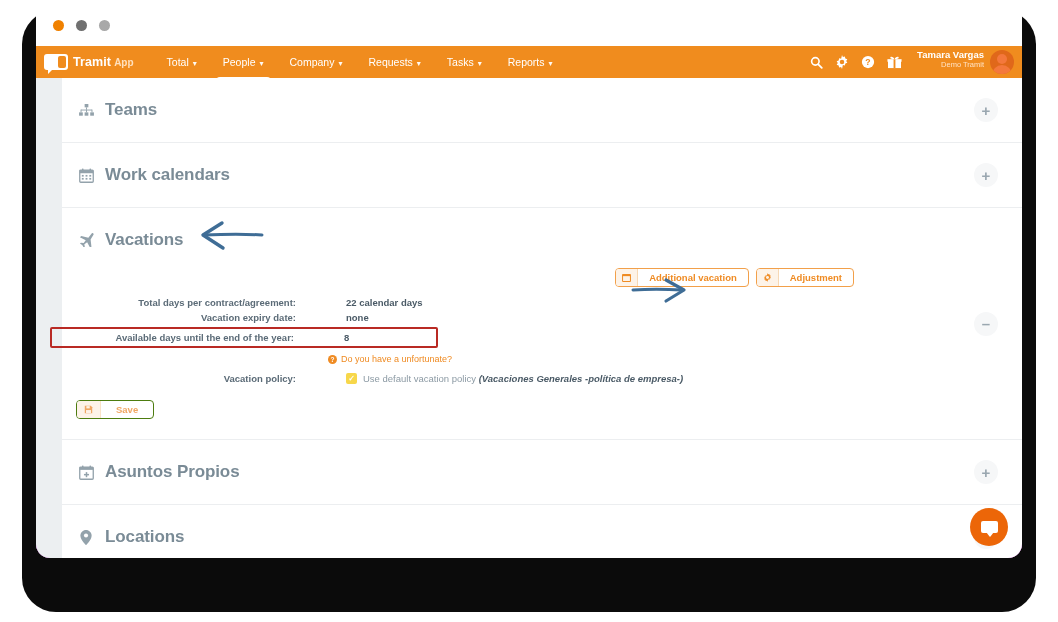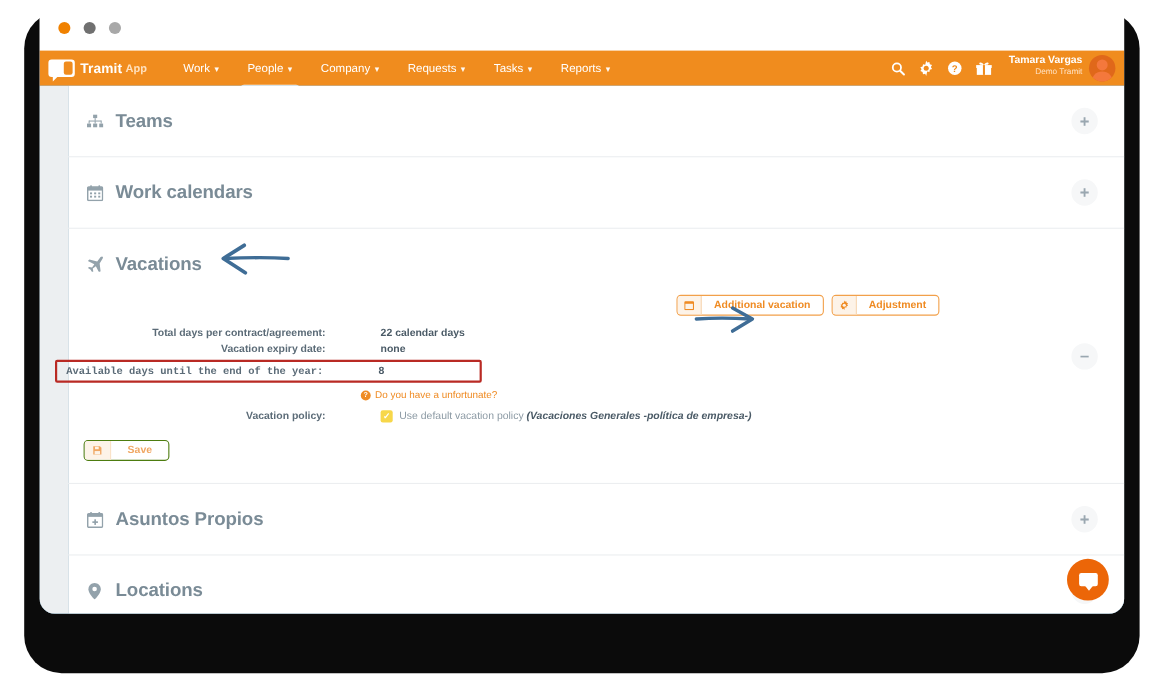--- a/index.html
+++ b/index.html
@@ -152,21 +152,21 @@
     overflow: hidden;
     flex: none;
   }
   #avatar .head { position: absolute; left: 7px; top: 4px; width: 10px; height: 10px; border-radius: 50%; background: #f4783c; }
   #avatar .body { position: absolute; left: 2px; top: 15px; width: 20px; height: 14px; border-radius: 10px 10px 0 0; background: #f4783c; }
 
   
   #pagebody {
     position: relative;
     height: 480px;
-    background: #0c4a6e;
+    background: #a21caf;
     display: flex;
   }
   #gutter { width: 26px; background: #eceff1; flex: none; }
   #content { flex: 1; background: #ffffff; position: relative; }
 
   
   .section {
     position: relative;
     border-bottom: 1px solid #eceef0;
     padding: 0 30px 0 14px;
@@ -267,21 +267,21 @@
   .fvalue { color: #4a5a66; font-weight: bold; }
 
   .frow.highlight {
     border: 2px solid #b92a24;
     border-radius: 2px;
     padding: 3px 0;
     margin: 4px 0 6px 0;
     width: 388px;
     margin-left: -26px;
   }
-  .frow.highlight .flabel { width: 252px; font-family: Liberation Mono, monospace; }
+  .frow.highlight .flabel { width: 252px; }
 
   .helprow {
     display: flex;
     align-items: center;
     margin: 5px 0 9px 0;
     padding-left: 252px;
   }
   .helplink {
     display: inline-flex;
     align-items: center;
@@ -394,21 +394,21 @@
 
       <div id="logo">
         <span class="bubble">
             <span class="inner"></span>
           </span>
         <span class="lt1">Tramit</span>
         <span class="lt2">App</span>
       </div>
 
       <div class="navitem">
-        <span>Work</span><span class="caret">▾</span>
+        <span>Total</span><span class="caret">▾</span>
       </div>
       <div class="navitem active">
         <span>People</span><span class="caret">▾</span>
       </div>
       <div class="navitem">
         <span>Company</span><span class="caret">▾</span>
       </div>
       <div class="navitem">
         <span>Requests</span><span class="caret">▾</span>
       </div>

